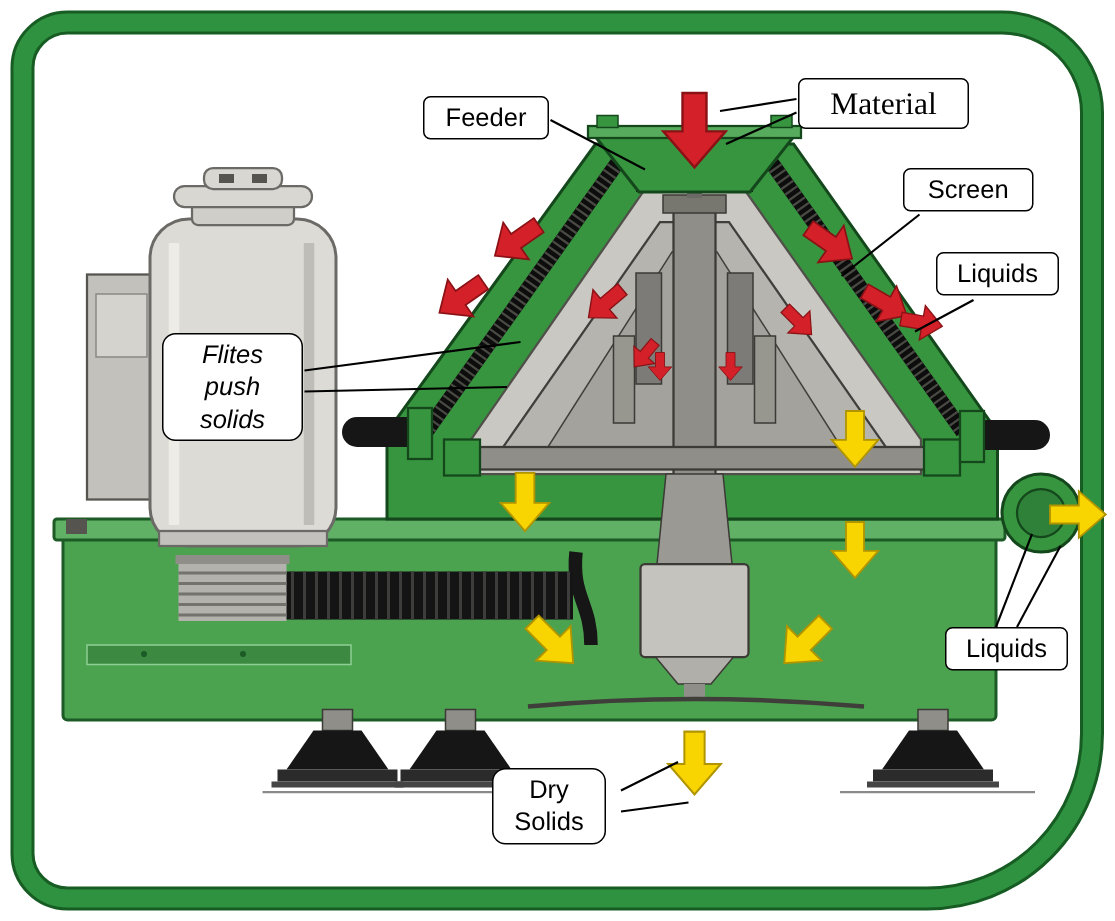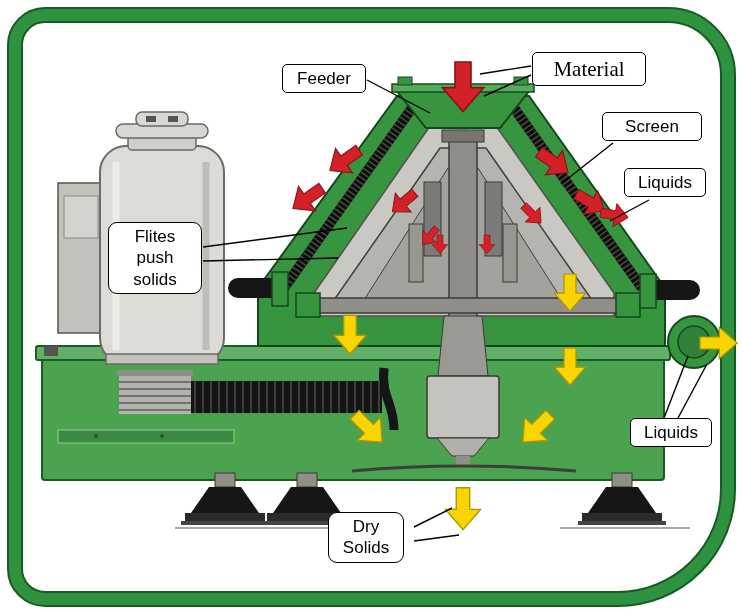--- a/index.html
+++ b/index.html
@@ -182,29 +182,29 @@
 </svg>
 
 <div class="label" style="left:282px;top:64px;width:84px;">
   <span>Feeder</span>
 </div>
 
 <div class="label serif" style="left:532px;top:52px;width:114px;">
   <span>Material</span>
 </div>
 
-<div class="label" style="left:602px;top:112px;width:100px;">
+<div class="label" style="left:602px;top:112px;width:87px;">
   <span>Screen</span>
 </div>
 
 <div class="label" style="left:624px;top:168px;width:82px;">
   <span>Liquids</span>
 </div>
 
-<div class="label big-radius multi" style="left:108px;top:222px;width:94px;">
+<div class="label big-radius multi" style="left:108px;top:222px;width:94px;font-style:italic;">
   <span>Flites</span>
   <span>push</span>
   <span>solids</span>
 </div>
 
 <div class="label" style="left:630px;top:418px;width:82px;">
   <span>Liquids</span>
 </div>
 
 <div class="label big-radius multi" style="left:328px;top:512px;width:76px;">

